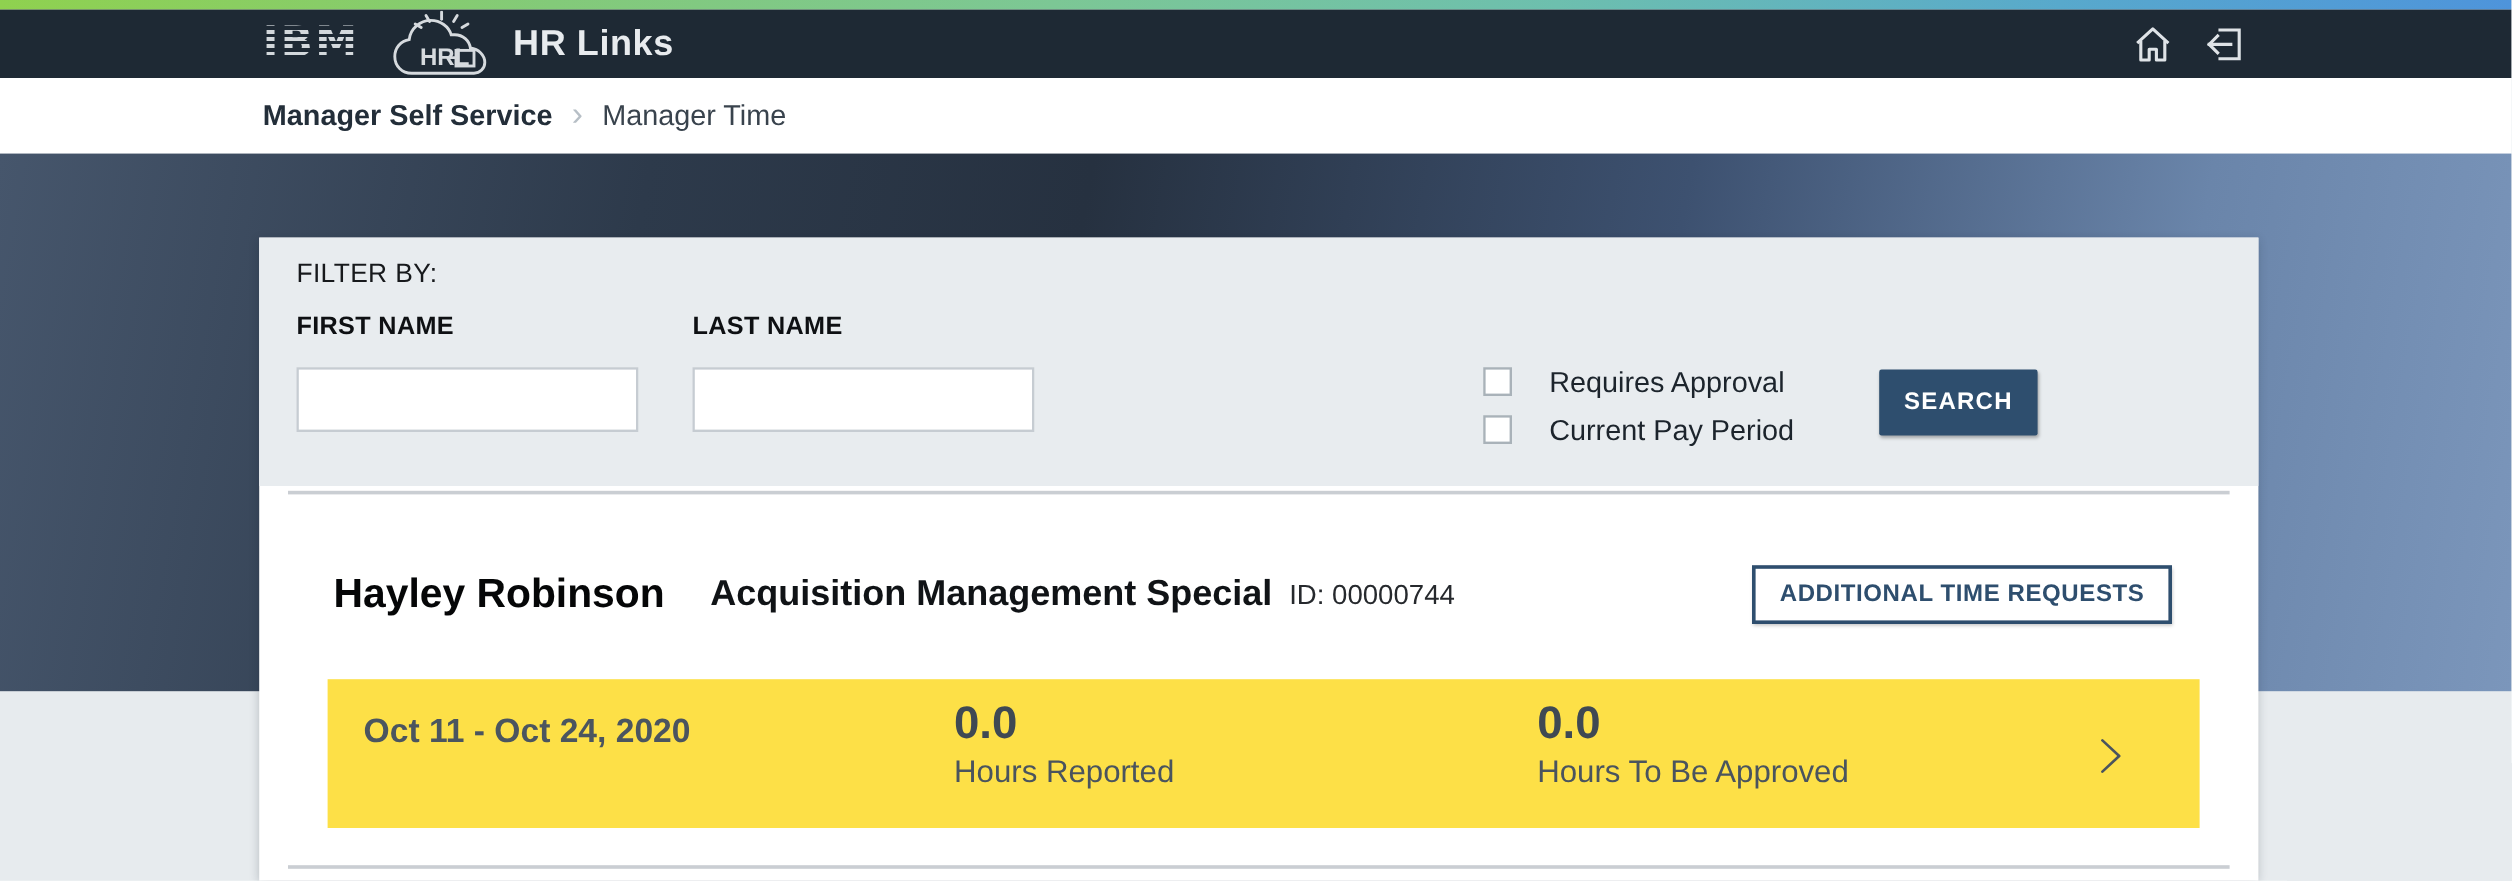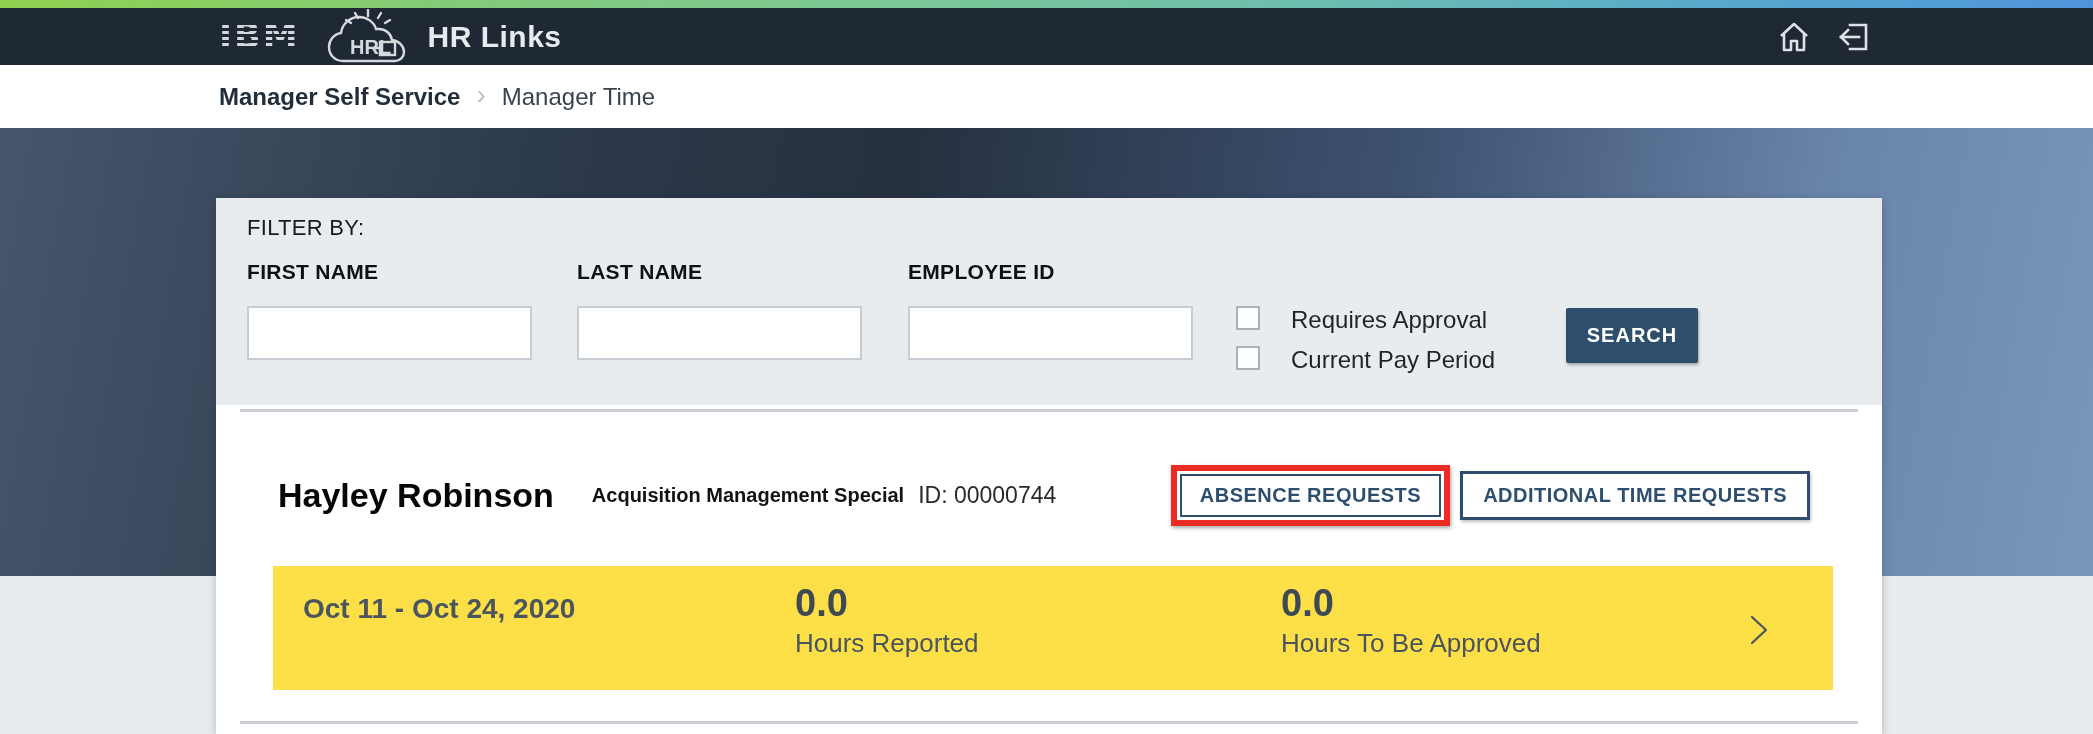--- a/index.html
+++ b/index.html
@@ -52,21 +52,21 @@
   .checkbox-label { margin-left:15px; font-size:24px; color:#1c242c; white-space:nowrap; }
   .search-btn { position:absolute; left:1350px; top:110px; width:132px; height:55px; background:#2e4e6e;
     color:#ffffff; font-size:20px; font-weight:bold; letter-spacing:1px; border:none; border-radius:2px;
     cursor:pointer; box-shadow:1px 2px 3px rgba(0,0,0,0.3); font-family:"Liberation Sans",sans-serif; }
 
   
   .divider { height:3px; background:#caced3; margin:0 24px; }
   .divider-top { margin-top:4px; }
   .employee-row { display:flex; align-items:center; margin-top:52px; padding:0 72px 0 62px; height:62px; }
   .emp-name { font-size:34px; font-weight:bold; color:#050607; white-space:nowrap; }
-  .emp-job { font-size:20px; font-weight:bold; color:#101316; margin-left:38px; white-space:nowrap; }
+  .emp-job { font-size:30px; font-weight:bold; color:#101316; margin-left:38px; white-space:nowrap; }
   .emp-id { font-size:23px; color:#26292d; margin-left:14px; white-space:nowrap; }
   .emp-buttons { margin-left:auto; display:flex; align-items:center; gap:10px; }
   .red-box { border:6px solid #ec2c24; padding:3px; background:#ffffff; box-shadow:1px 2px 4px rgba(0,0,0,0.35); }
   .outline-btn { background:#ffffff; color:#2e4e6e; font-size:20px; font-weight:bold; letter-spacing:0.5px;
     border:2px solid #2e4e6e; padding:8px 18px; cursor:pointer; white-space:nowrap;
     font-family:"Liberation Sans",sans-serif; }
   .outline-btn.standalone { border-width:3px; padding:10px 20px; box-shadow:1px 2px 3px rgba(0,0,0,0.25); }
 
   .period-row { position:relative; margin:40px 49px 0 57px; height:124px; background:#fde047; cursor:pointer; }
   .period-date { position:absolute; left:30px; top:27px; font-size:28px; font-weight:bold; color:#4b555f; }
@@ -131,24 +131,20 @@
     <div class="filter-title">FILTER BY:</div>
 
     <div class="field-group fg-1">
       <div class="field-label">LAST NAME</div>
       <input class="field-input" type="text" placeholder="" style="">
     </div>
     <div class="field-group fg-0">
       <div class="field-label">FIRST NAME</div>
       <input class="field-input" type="text" placeholder="" style="">
     </div>
-    <div class="field-group fg-2">
-      <div class="field-label">EMPLOYEE ID</div>
-      <input class="field-input" type="text" placeholder="" style="">
-    </div>
 
     <div class="checkbox-group">
       <div class="checkbox-row">
         <span class="checkbox-box"></span>
         <span class="checkbox-label">Requires Approval</span>
       </div>
       <div class="checkbox-row">
         <span class="checkbox-box"></span>
         <span class="checkbox-label">Current Pay Period</span>
       </div>
@@ -157,23 +153,20 @@
     <button class="search-btn">SEARCH</button>
   </div>
 
   <div class="divider divider-top"></div>
 
   <div class="employee-row">
     <span class="emp-name">Hayley Robinson</span>
     <span class="emp-job">Acquisition Management Special</span>
     <span class="emp-id">ID: 00000744</span>
     <div class="emp-buttons">
-      <span class="red-box">
-        <button class="outline-btn">ABSENCE REQUESTS</button>
-      </span>
       <button class="outline-btn standalone">ADDITIONAL TIME REQUESTS</button>
     </div>
   </div>
 
   <div class="period-row">
     <span class="period-date">Oct 11 - Oct 24, 2020</span>
     <div class="hours-block hb-0">
       <div class="hours-value">0.0</div>
       <div class="hours-label">Hours Reported</div>
     </div>

